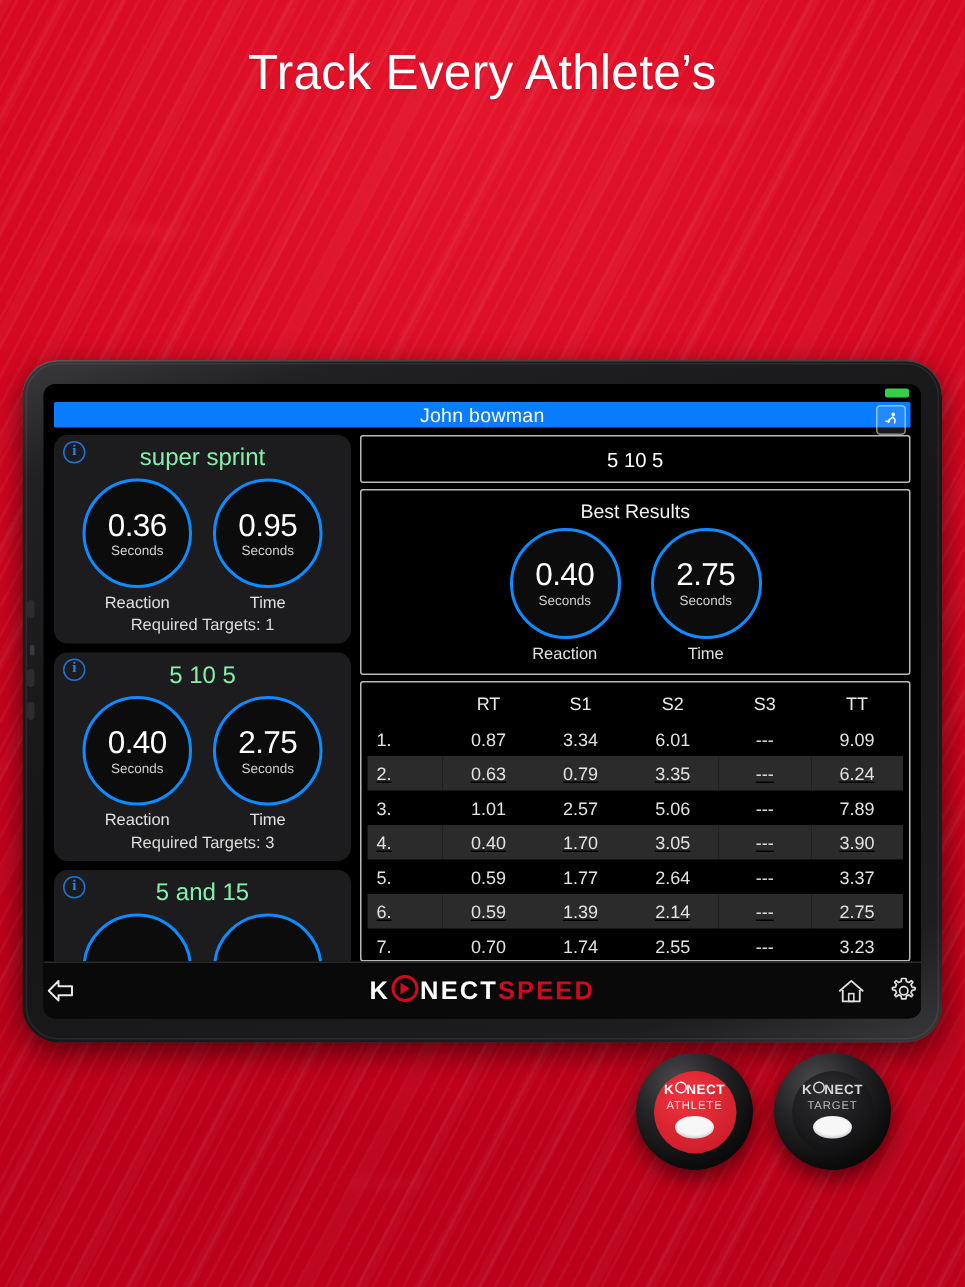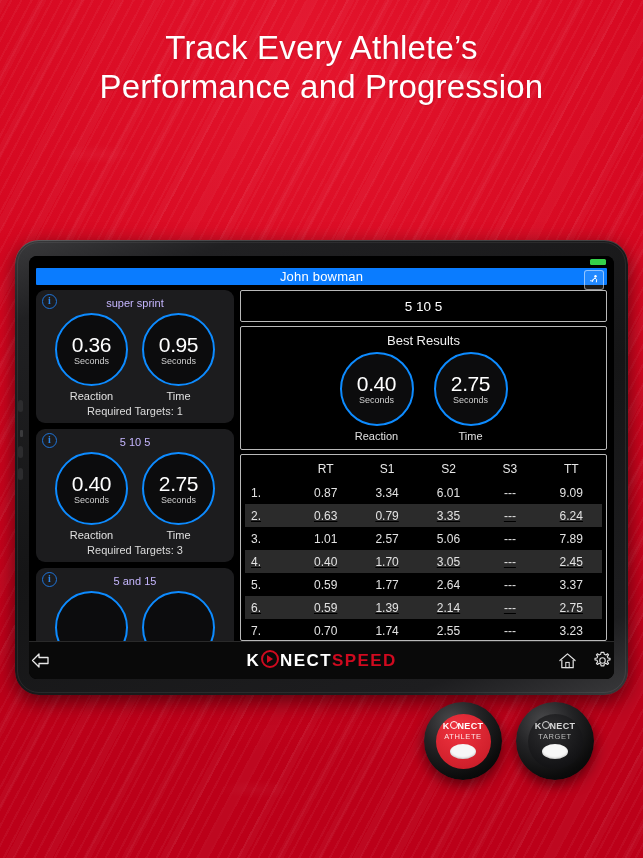--- a/index.html
+++ b/index.html
@@ -83,21 +83,21 @@
   .leftcol{width:198px;flex:0 0 198px;display:flex;flex-direction:column;gap:6px;overflow:hidden;}
   .card{
     background:#1c1c1e;border-radius:9px;position:relative;flex:0 0 auto;
     padding:4px 6px 6px 6px;box-sizing:border-box;
   }
   .card .info{
     position:absolute;left:6px;top:4px;width:13px;height:13px;border-radius:50%;
     border:1.4px solid #1f74d8;color:#2a84e8;font-size:10px;line-height:11px;
     text-align:center;font-family:"Liberation Serif",serif;font-weight:bold;
   }
-  .card .ctitle{text-align:center;color:#c4b5fd;font-size:11px;margin:3px 0 4px;}
+  .card .ctitle{text-align:center;color:#86efac;font-size:16px;margin:3px 0 4px;}
   .dials{display:flex;justify-content:center;gap:14px;}
   .dialbox{display:flex;flex-direction:column;align-items:center;justify-content:flex-end;}
   .dial{
     width:69px;height:69px;border-radius:50%;border:2.4px solid #0d8bff;
     background:#0c0c0d;display:flex;flex-direction:column;
     align-items:center;justify-content:center;
   }
   .dial .val{color:#fff;font-size:21px;line-height:21px;letter-spacing:-.4px;}
   .dial .unit{color:#cfcfcf;font-size:9px;margin-top:1px;}
   .dlabel{color:#e0e0e0;font-size:11px;margin-top:4px;}
@@ -167,21 +167,20 @@
   .puck-t{left:516px;top:702px;}
 </style>
 </head>
 <body>
 
 <div class="bg"></div>
 <div class="bg-blob"></div>
 
 <div class="headline">
   <span>Track Every Athlete’s</span>
-  <span class="l2">Performance and Progression</span>
 </div>
 
 <div class="tablet">
   <div class="side-btn sb1"></div>
   <div class="side-port"></div>
   <div class="side-btn sb2"></div>
   <div class="side-btn sb3"></div>
 
   <div class="screen">
 
@@ -324,21 +323,21 @@
                 <td>5.06</td>
                 <td>---</td>
                 <td>7.89</td>
               </tr>
               <tr class="alt">
                 <td class="idx">4.</td>
                 <td>0.40</td>
                 <td>1.70</td>
                 <td>3.05</td>
                 <td>---</td>
-                <td>2.45</td>
+                <td>3.90</td>
               </tr>
               <tr>
                 <td class="idx">5.</td>
                 <td>0.59</td>
                 <td>1.77</td>
                 <td>2.64</td>
                 <td>---</td>
                 <td>3.37</td>
               </tr>
               <tr class="alt">

